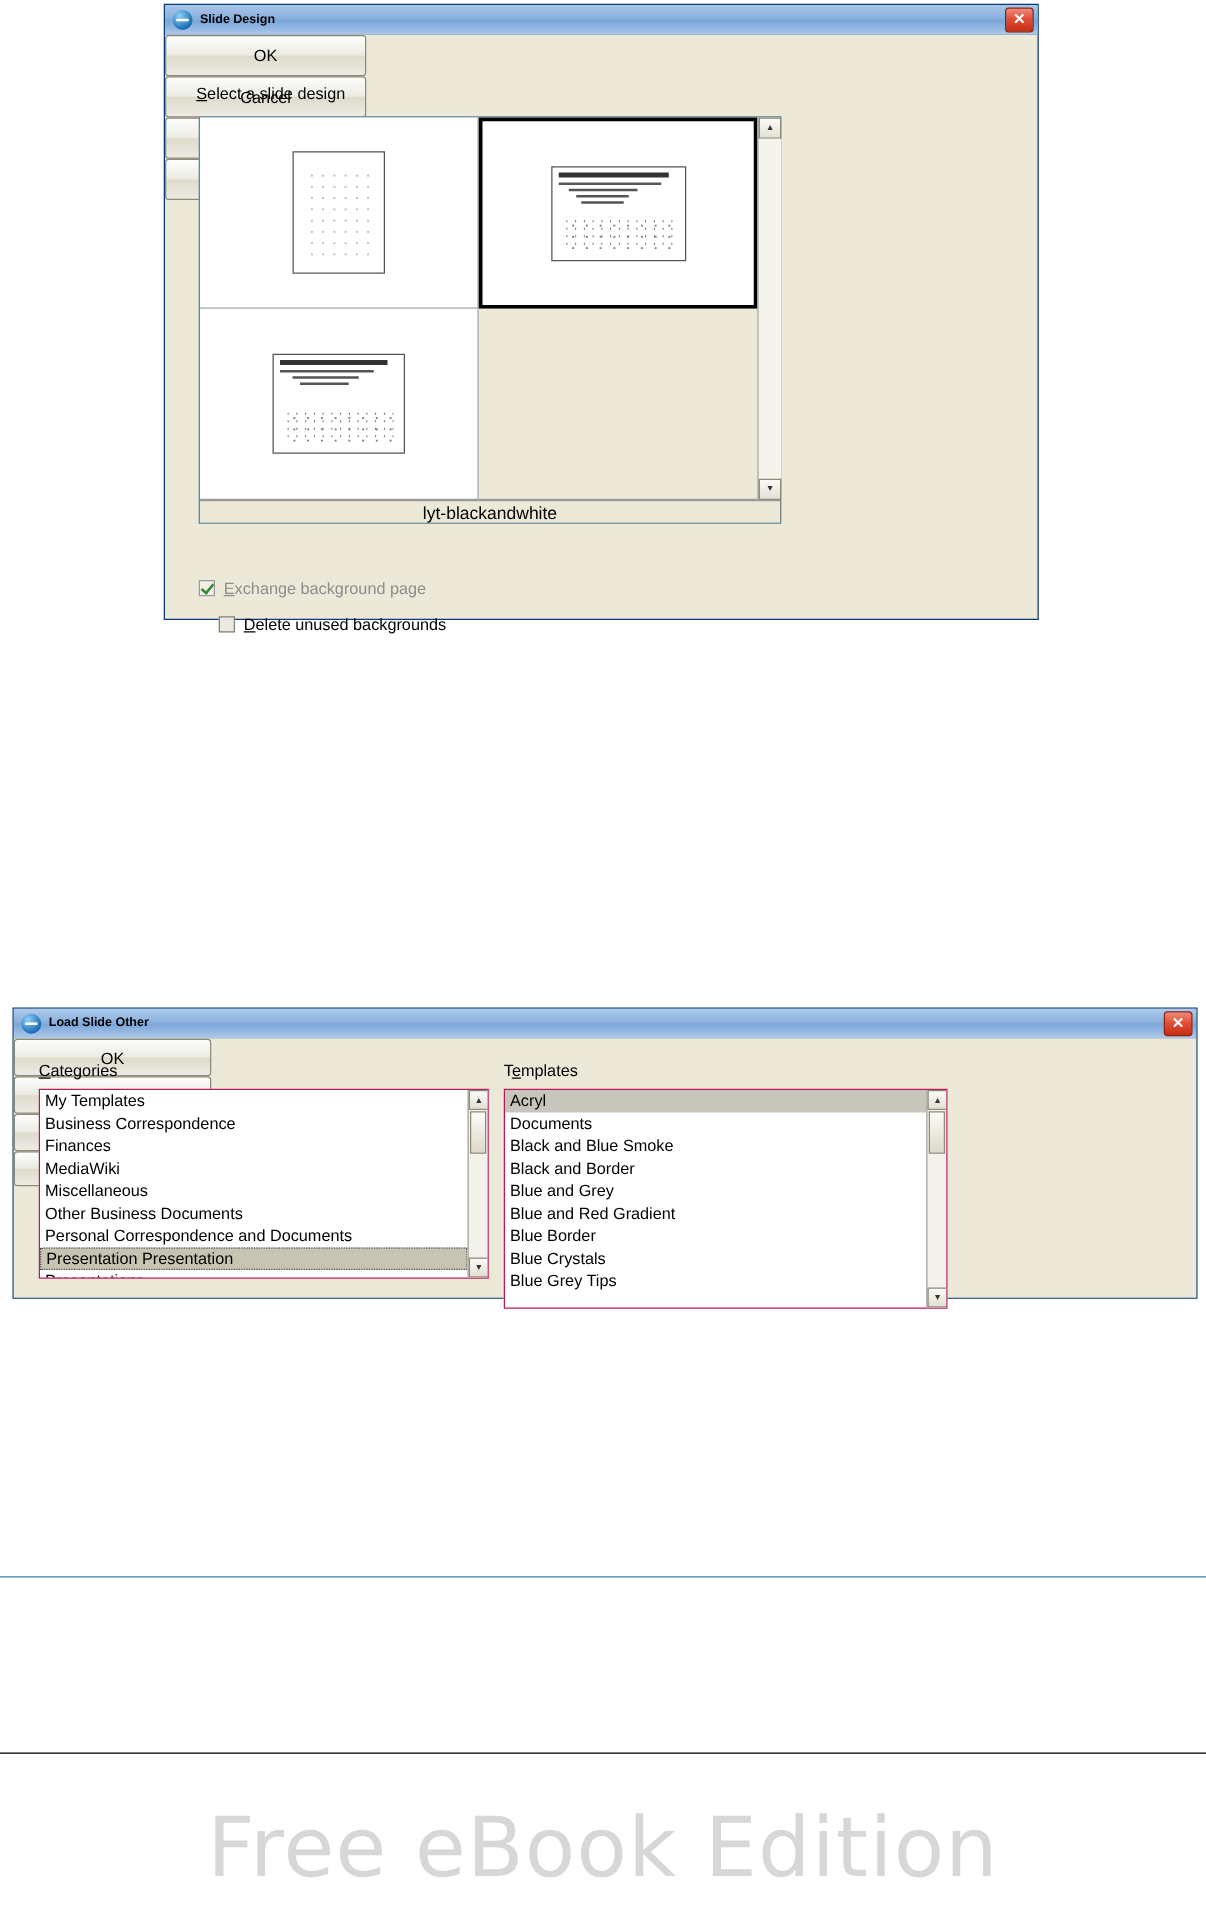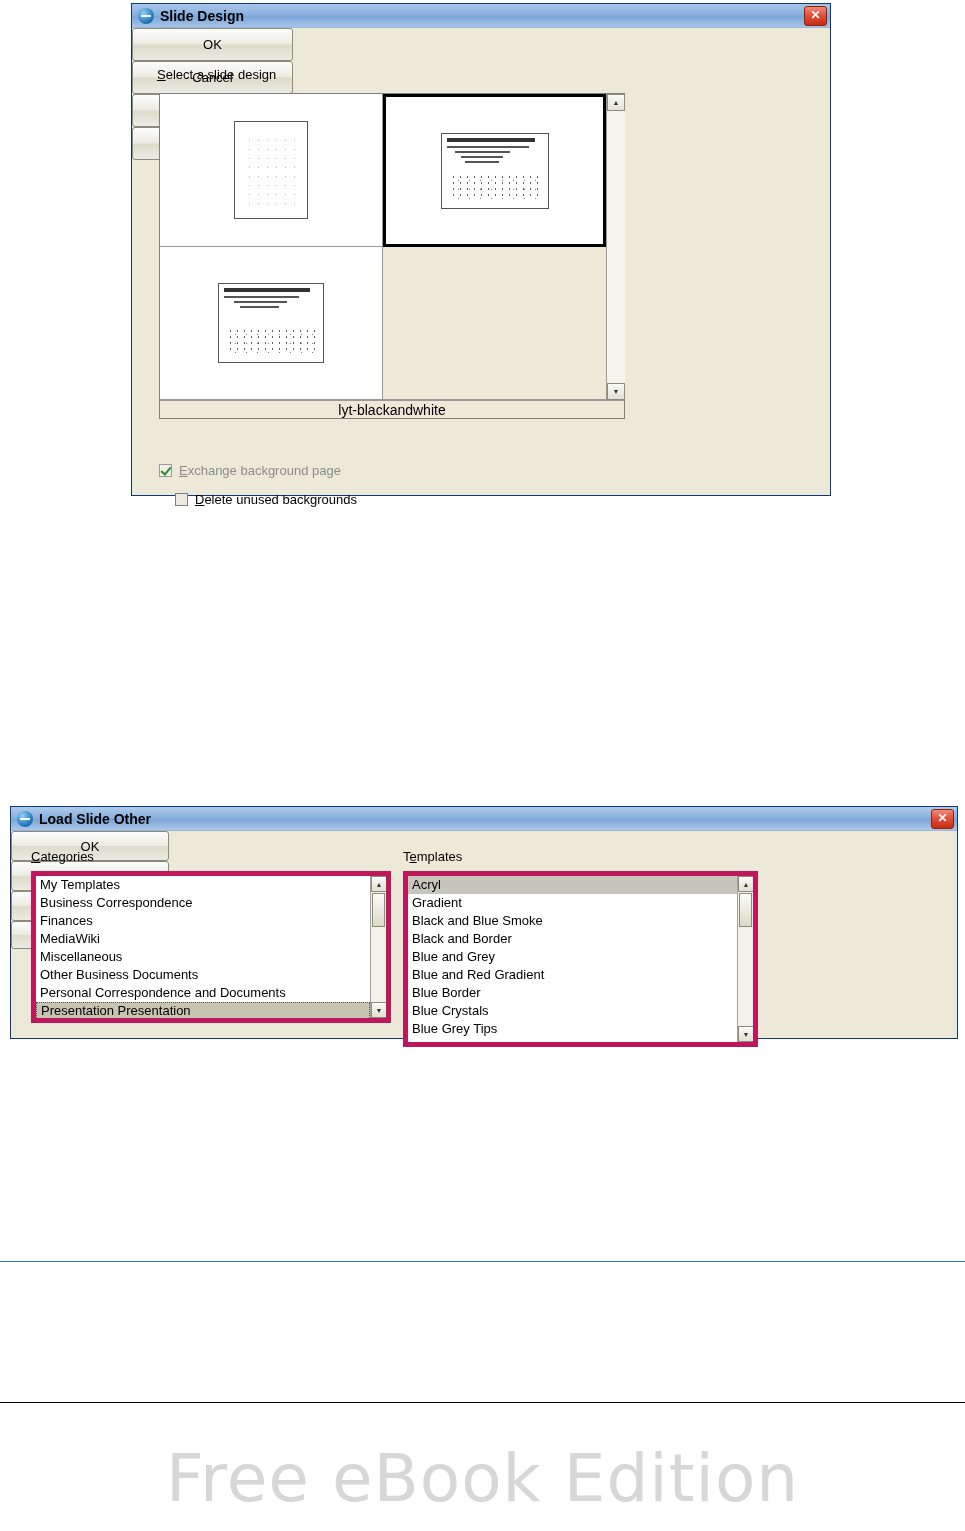--- a/index.html
+++ b/index.html
@@ -44,21 +44,21 @@
   }
   .titlebar .app-icon::after {
     content: "";
     position: absolute;
     left: 3px; top: 7px;
     width: 10px; height: 2px;
     background: #ffffff;
   }
   .titlebar .title-text {
     font-weight: bold;
-    font-size: 14px;
+    font-size: 10px;
     color: #000;
     flex: 1 1 auto;
     white-space: nowrap;
   }
   .close-btn {
     width: 21px;
     height: 18px;
     background: linear-gradient(to bottom, #f08a7a 0%, #e2503a 45%, #c62d14 100%);
     border: 1px solid #8f2108;
     border-radius: 3px;
@@ -285,21 +285,21 @@
     position: relative;
     height: calc(100% - 24px);
     background: #ece9d8;
   }
   #ld-categories-label { left: 20px; top: 18px; }
   #ld-templates-label  { left: 392px; top: 18px; }
 
   .listbox {
     position: absolute;
     background: #ffffff;
-    border: 5px solid #be185d;
+    border: 1px solid #be185d;
     box-sizing: border-box;
     overflow: hidden;
   }
   #ld-categories-list { left: 20px; top: 40px; width: 360px; height: 152px; }
   #ld-templates-list  { left: 392px; top: 40px; width: 355px; height: 176px; }
   .list-inner {
     position: absolute;
     left: 0; top: 0; right: 16px; bottom: 0;
     overflow: hidden;
   }
@@ -484,21 +484,21 @@
       <div class="list-scroll">
         <div class="sb-arrow">▲</div>
         <div class="list-thumb"></div>
         <div class="sb-arrow bottom">▼</div>
       </div>
     </div>
 
     <div class="listbox" id="ld-templates-list">
       <div class="list-inner">
         <div class="list-item selected-grey">Acryl</div>
-        <div class="list-item">Gradient</div>
+        <div class="list-item">Documents</div>
         <div class="list-item">Black and Blue Smoke</div>
         <div class="list-item">Black and Border</div>
         <div class="list-item">Blue and Grey</div>
         <div class="list-item">Blue and Red Gradient</div>
         <div class="list-item">Blue Border</div>
         <div class="list-item">Blue Crystals</div>
         <div class="list-item">Blue Grey Tips</div>
       </div>
       <div class="list-scroll">
         <div class="sb-arrow">▲</div>

